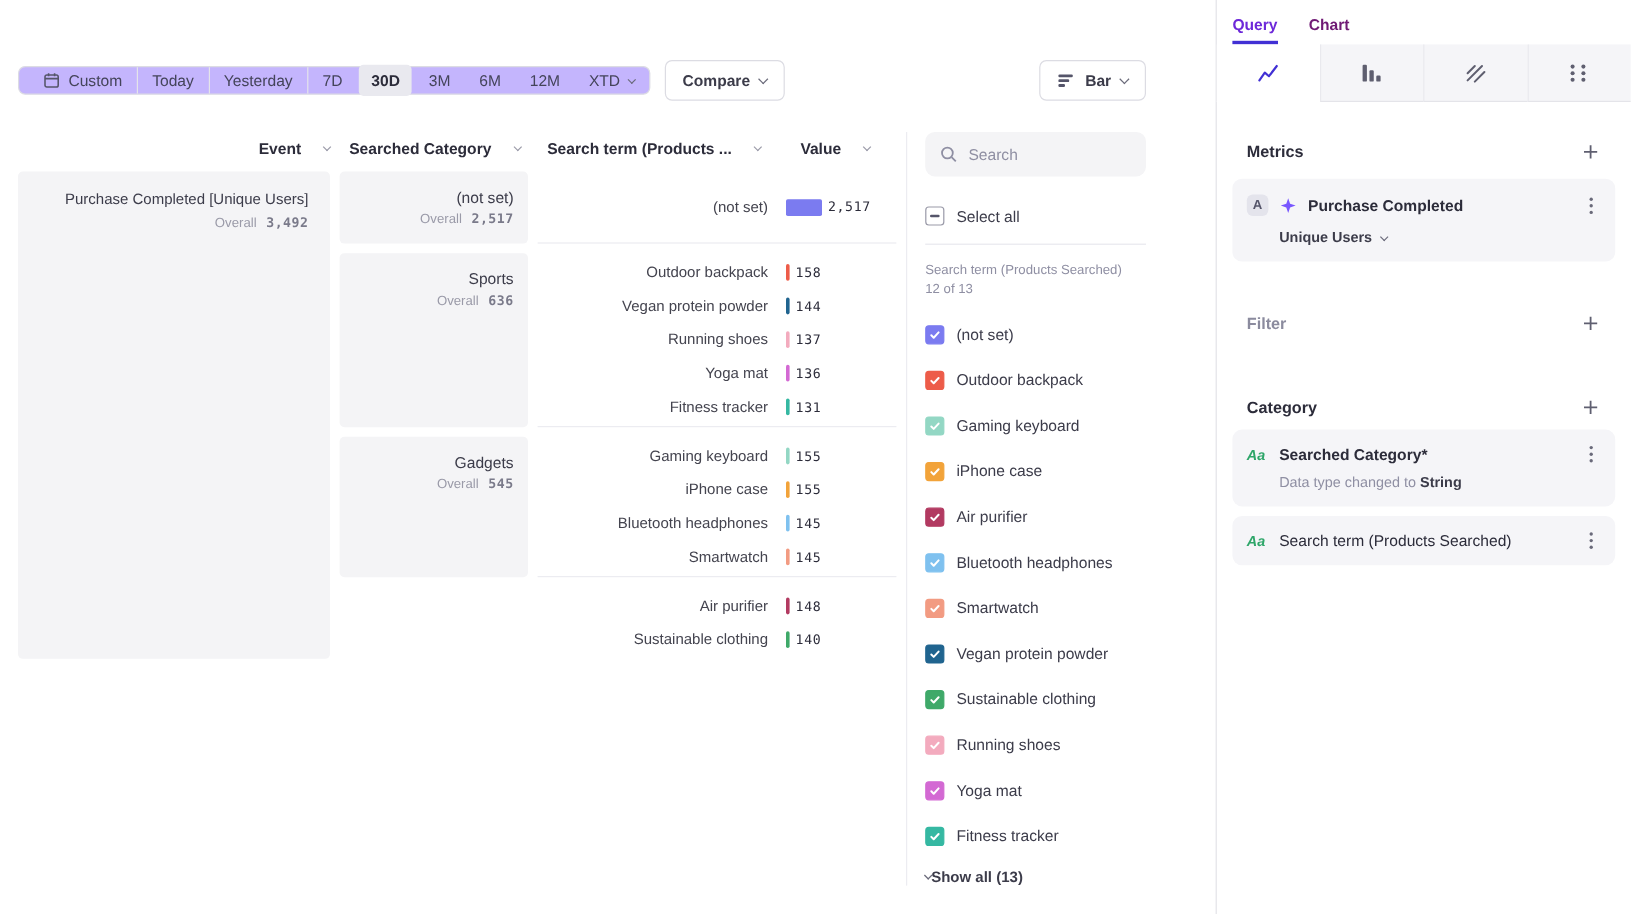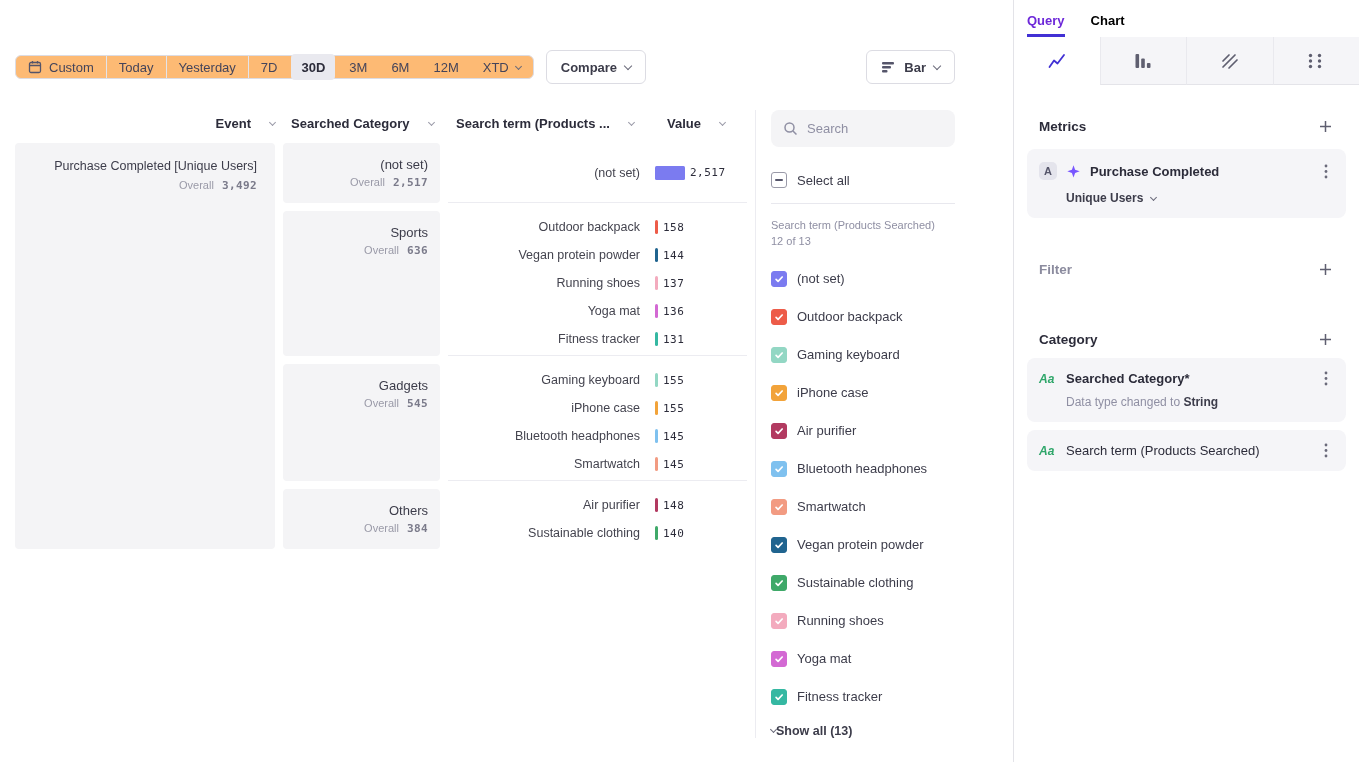--- a/index.html
+++ b/index.html
@@ -2,21 +2,21 @@
 <html><head>
 <meta charset="utf-8">
 <style>
   * { margin:0; padding:0; box-sizing:border-box; }
   html,body { width:1359px; height:762px; background:#fff; font-family:"Liberation Sans",sans-serif; overflow:hidden; color:#2c2c3a; }
   .app { display:flex; width:100%; height:100%; }
 
   
   .main { width:1013px; min-width:0; }
   .toolbar { display:flex; align-items:center; height:34px; margin:50px 58px 0 15px; }
-  .range-group { display:flex; align-items:center; height:24px; border:1px solid #dcdce3; border-radius:6px; background:#fdba74; }
+  .range-group { display:flex; align-items:center; height:24px; border:1px solid #dcdce3; border-radius:6px; background:#c4b5fd;padding-left:8px; }
   .seg { display:flex; align-items:center; gap:7px; padding:0 12px; height:100%; font-size:13px; color:#44445a; cursor:pointer; white-space:nowrap; }
   .seg-div { border-right:1px solid #e4e4ea; }
   .seg-sel { height:26px; margin:0 2px; padding:0 10px; background:#e9e9ef; border-radius:4px; font-weight:700; color:#2c2c3a; }
   .btn { display:flex; align-items:center; gap:8px; height:34px; padding:0 14px; border:1px solid #dcdce3; border-radius:6px; background:#fff; font-size:13px; color:#3c3c4a; font-weight:600; margin-left:12px; cursor:pointer; font-family:inherit; }
   .spacer { flex:1; }
   .caret { display:inline-block; width:6px; height:6px; border-right:1.6px solid #6a6a7a; border-bottom:1.6px solid #6a6a7a; transform:rotate(45deg); margin-bottom:2px; }
   .caret.sm { width:5px; height:5px; }
   .caret.hdr { border-color:#9a9aa8; }
 
   .content-row { display:flex; margin:32px 0 0 15px; }
@@ -57,21 +57,21 @@
   .lg-divider { border-top:1px solid #e8e8ee; margin:15px 0 14px; }
   .lg-label { font-size:11px; color:#8f8fa3; line-height:1.45; width:165px; }
   .legend-list { margin-top:10px; }
   .li-item { display:flex; align-items:center; gap:10px; height:38px; cursor:pointer; }
   .li-label { font-size:13px; color:#3c3c4a; }
   .show-all { display:flex; align-items:center; margin-top:8px; font-size:12.5px; font-weight:600; color:#3c3c4a; cursor:pointer; }
 
   
   .sidebar { width:346px; border-left:1px solid #e3e3e8; display:flex; flex-direction:column; }
   .side-tabs { display:flex; gap:26px; padding:0 0 0 13px; height:37px; align-items:flex-end; }
-  .side-tab { font-size:13px; font-weight:700; color:#000000; padding-bottom:9px; cursor:pointer; }
+  .side-tab { font-size:13px; font-weight:700; color:#701a75; padding-bottom:9px; cursor:pointer; }
   .side-tab.active { color:#6d28d9; border-bottom:3px solid #4130d4; padding-bottom:6px; }
   .icon-tabs { display:flex; height:48px; }
   .itab { flex:1; display:flex; align-items:center; justify-content:center; background:#f5f5f8; border-bottom:1px solid #e4e4e9; border-left:1px solid #e9e9ee; color:#5f5f70; cursor:pointer; }
   .itab:first-child { border-left:none; }
   .itab-sel { background:#fff; border-bottom:1px solid #fff; color:#4130d4; }
   .side-content { padding:32px 13px 0; }
   .sec-head { display:flex; align-items:center; justify-content:space-between; padding:0 12px; margin-bottom:14px; }
   .sec-title { font-size:13.5px; font-weight:700; color:#2c2c3a; }
   .sec-title.muted { color:#8b8b9e; }
   .plus-btn { width:18px; height:18px; display:flex; align-items:center; justify-content:center; cursor:pointer; }
@@ -272,24 +272,20 @@
                   <div class="trow">
                     <div class="term">Smartwatch</div>
                     <div class="val">
                       <span class="vbar" style="background: rgb(242, 155, 130); width: 3px;"></span>
                       <span class="vnum">145</span>
                     </div>
                   </div>
                 </div>
               </div>
               <div class="tgroup">
-                <div class="cat-cell">
-                  <div class="cat-name">Others</div>
-                  <div class="overall"><span>Overall</span><span class="ov-num">384</span></div>
-                </div>
                 <div class="trows">
                   <div class="trow">
                     <div class="term">Air purifier</div>
                     <div class="val">
                       <span class="vbar" style="background: rgb(178, 58, 97); width: 3px;"></span>
                       <span class="vnum">148</span>
                     </div>
                   </div>
                   <div class="trow">
                     <div class="term">Sustainable clothing</div>

